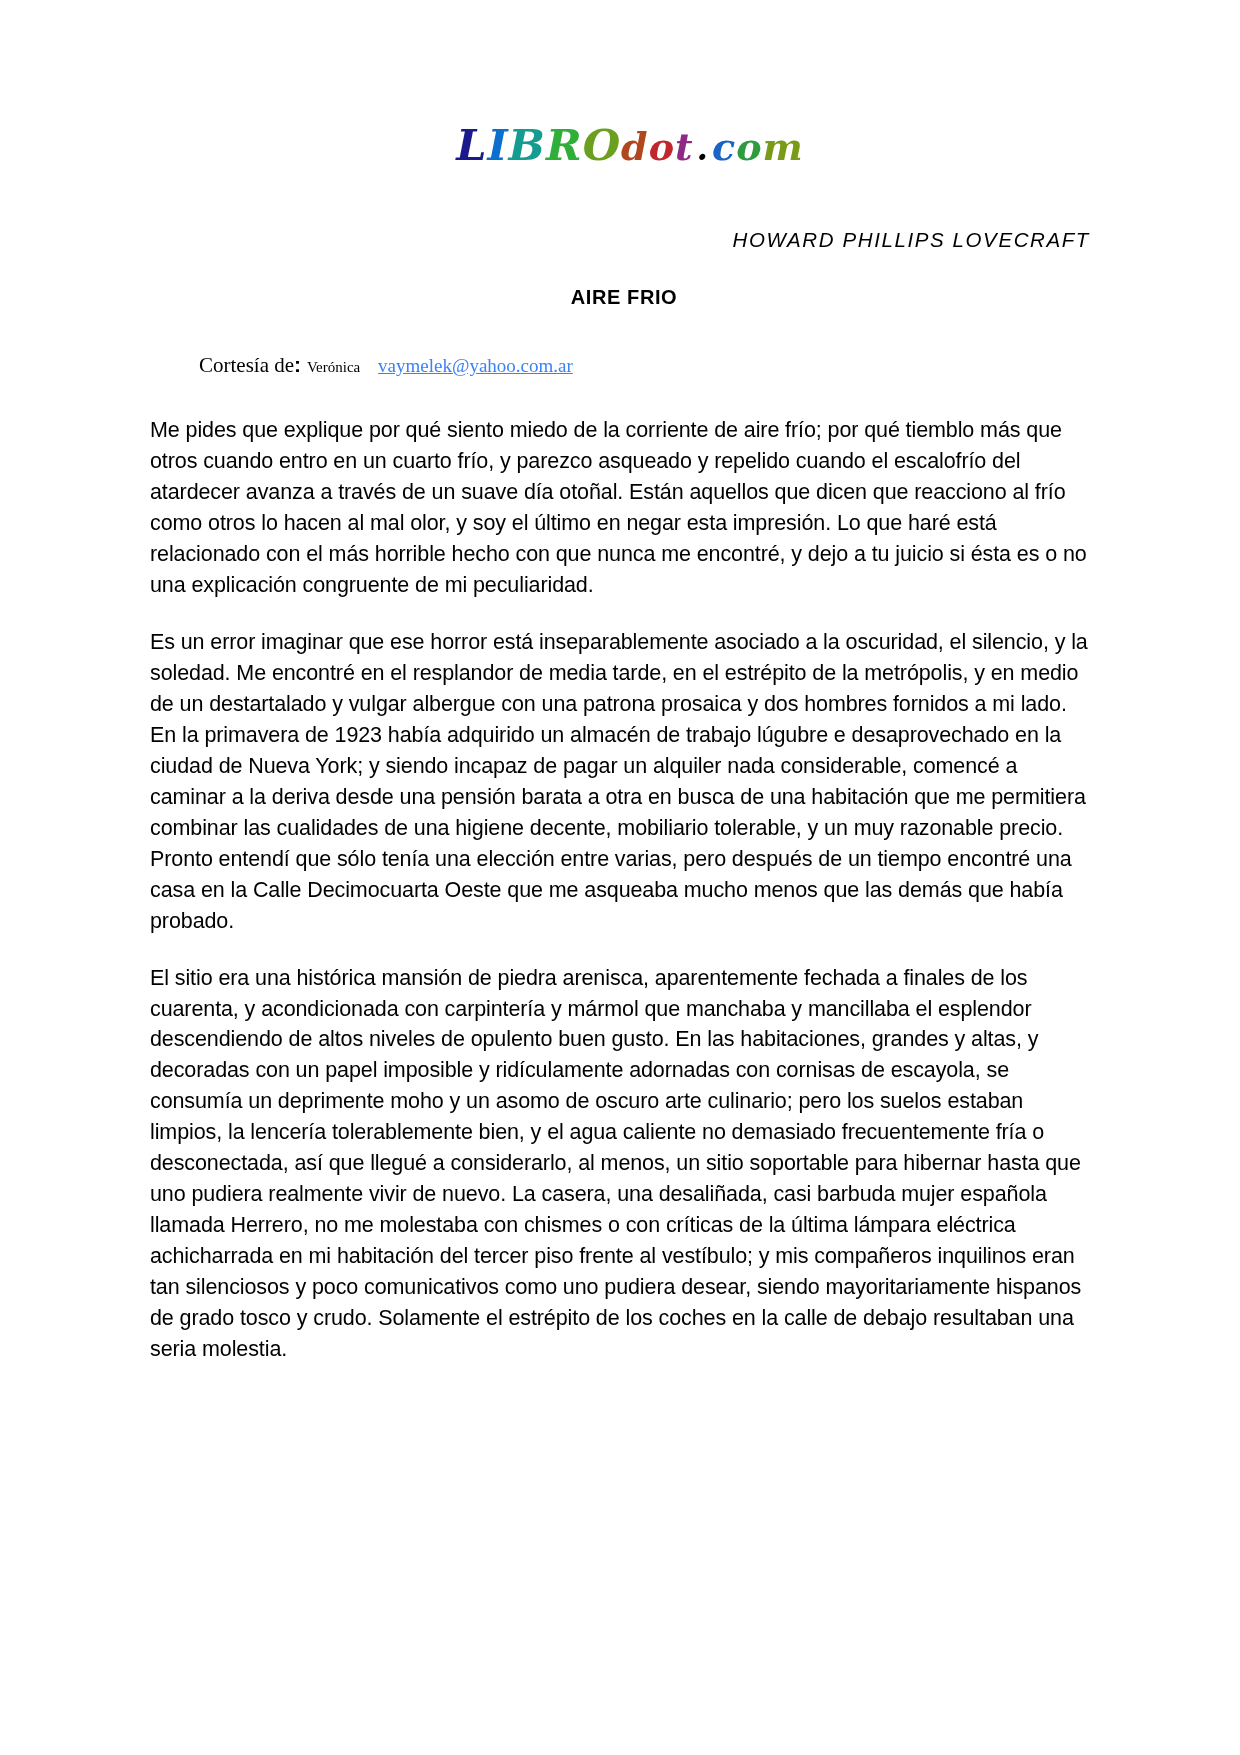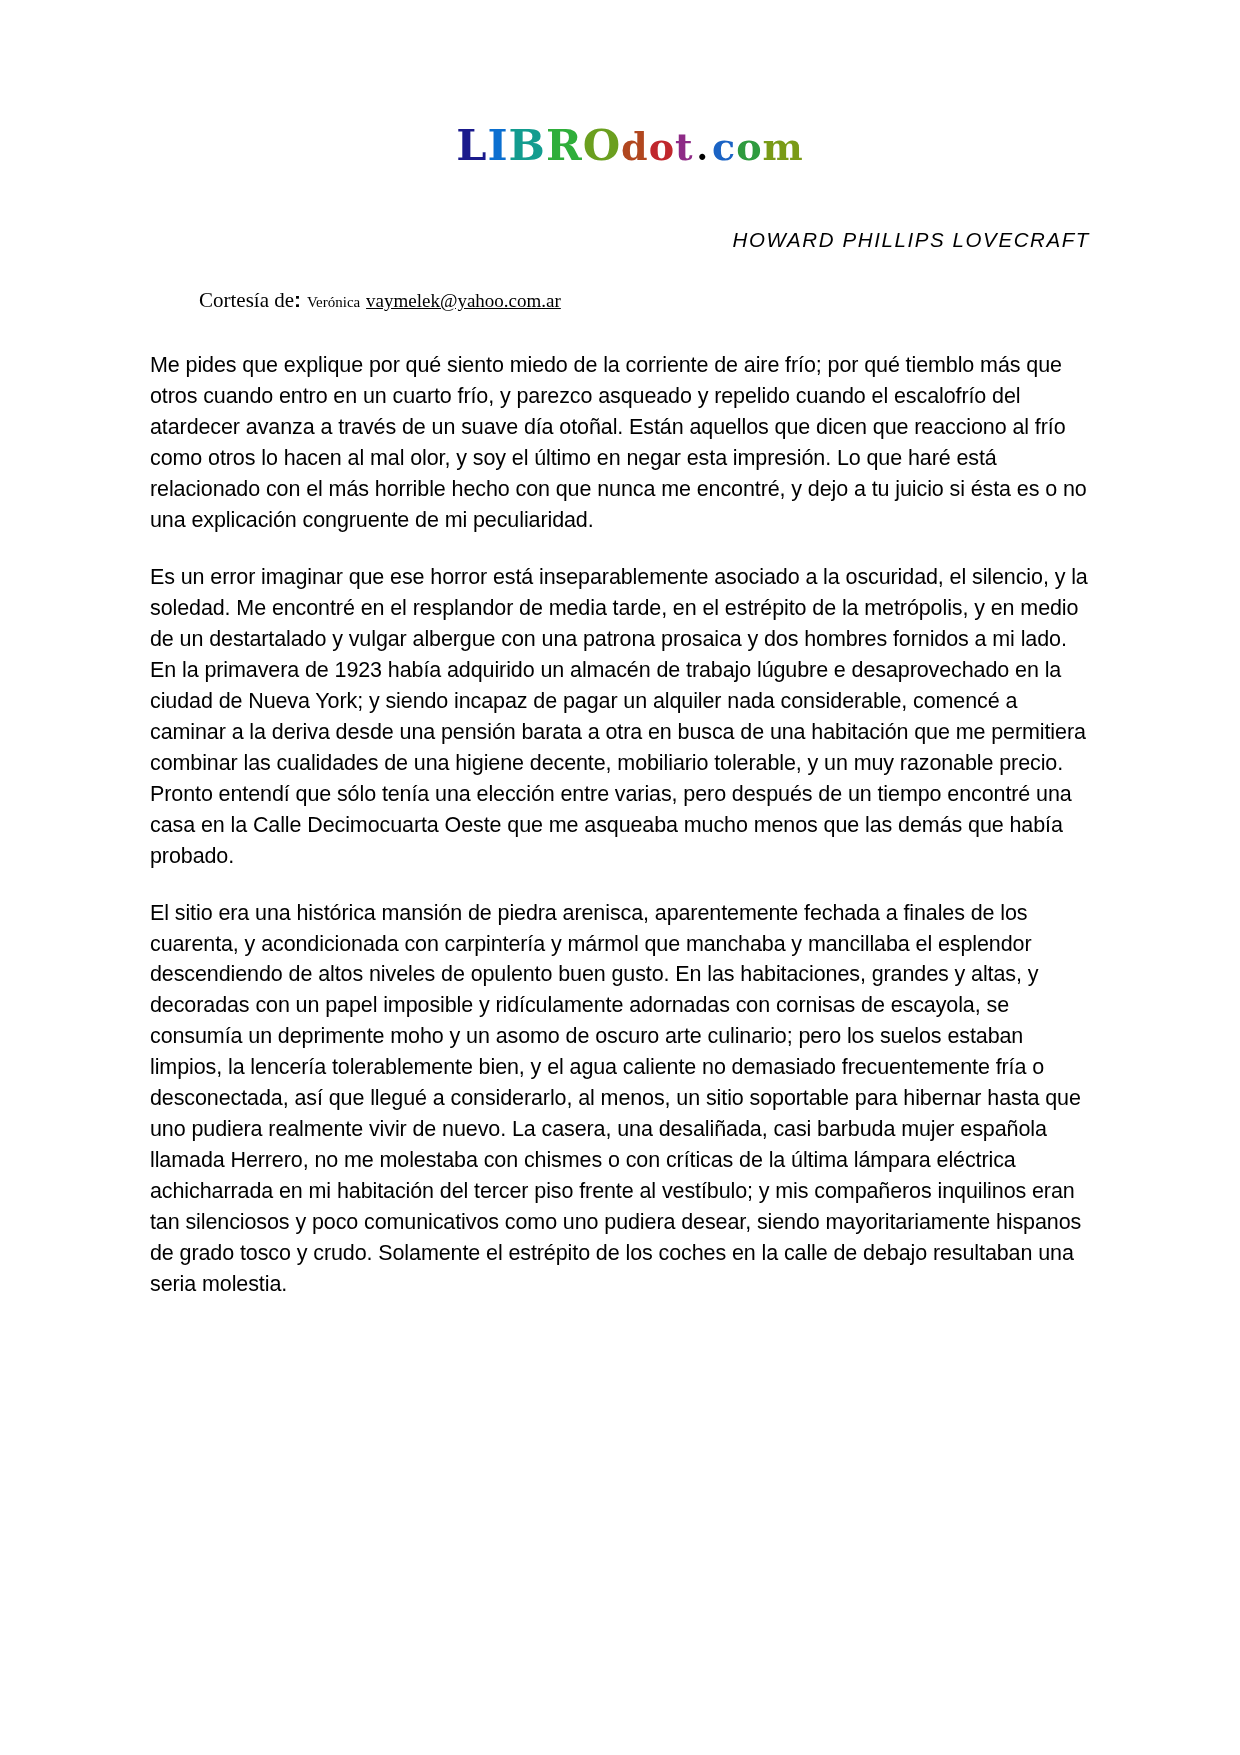--- a/index.html
+++ b/index.html
@@ -23,20 +23,21 @@
 
   
   .logo-wrap {
     text-align: center;
     margin: 0 0 58px 0;
     padding-left: 20px;
   }
   .logo {
     display: inline-block;
     font-family: "DejaVu Serif", serif;
+    font-style: italic;
     font-weight: bold;
     font-size: 43px;
     letter-spacing: 1px;
     white-space: nowrap;
     text-align: right;
   }
   .logo span { display: inline-block; }
   .logo .l1 { color: #1a1a8c; }
   .logo .l2 { color: #0b6fd0; }
   .logo .l3 { color: #139c8f; }
@@ -84,23 +85,24 @@
   .courtesy .c-colon {
     font-weight: bold;
   }
   .courtesy .c-name {
     font-family: "Liberation Serif", serif;
     font-size: 15px;
   }
   .courtesy .c-mail {
     font-family: "Liberation Serif", serif;
     font-size: 19px;
-    color: #000000;
+    color: #3b82f6;
     text-decoration: underline;
     cursor: pointer;
+    margin-left: 12px;
   }
 
   
   p.para {
     font-family: "Liberation Sans", sans-serif;
     font-size: 21.5px;
     line-height: 1.44;
     margin: 13px 0 26px 0;
     text-align: left;
     letter-spacing: -0.1px;
@@ -112,20 +114,21 @@
 <div class="page">
 
   <div class="logo-wrap">
     <div class="logo">
       <span class="l1">L</span><span class="l2">I</span><span class="l3">B</span><span class="l4">R</span><span class="l5">O</span><span class="l6">d</span><span class="l7">o</span><span class="l8">t</span><span class="l10">.</span><span class="l11">c</span><span class="l12">o</span><span class="l13">m</span>
     </div>
   </div>
 
   <div class="author">HOWARD PHILLIPS LOVECRAFT</div>
 
+  <div class="title">AIRE FRIO</div>
 
   <div class="courtesy">
     <span class="c-label">Cortesía de</span><span class="c-colon">:</span>
     <span class="c-name">Verónica</span>
     <span class="c-mail">vaymelek@yahoo.com.ar</span>
   </div>
 
   <p class="para">Me pides que explique por qué siento miedo de la corriente de aire frío; por qué tiemblo más que otros cuando entro en un cuarto frío, y parezco asqueado y repelido cuando el escalofrío del atardecer avanza a través de un suave día otoñal. Están aquellos que dicen que reacciono al frío como otros lo hacen al mal olor, y soy el último en negar esta impresión. Lo que haré está relacionado con el más horrible hecho con que nunca me encontré, y dejo a tu juicio si ésta es o no una explicación congruente de mi peculiaridad.</p>
   <p class="para">Es un error imaginar que ese horror está inseparablemente asociado a la oscuridad, el silencio, y la soledad. Me encontré en el resplandor de media tarde, en el estrépito de la metrópolis, y en medio de un destartalado y vulgar albergue con una patrona prosaica y dos hombres fornidos a mi lado. En la primavera de 1923 había adquirido un almacén de trabajo lúgubre e desaprovechado en la ciudad de Nueva York; y siendo incapaz de pagar un alquiler nada considerable, comencé a caminar a la deriva desde una pensión barata a otra en busca de una habitación que me permitiera combinar las cualidades de una higiene decente, mobiliario tolerable, y un muy razonable precio. Pronto entendí que sólo tenía una elección entre varias, pero después de un tiempo encontré una casa en la Calle Decimocuarta Oeste que me asqueaba mucho menos que las demás que había probado.</p>
   <p class="para">El sitio era una histórica mansión de piedra arenisca, aparentemente fechada a finales de los cuarenta, y acondicionada con carpintería y mármol que manchaba y mancillaba el esplendor descendiendo de altos niveles de opulento buen gusto. En las habitaciones, grandes y altas, y decoradas con un papel imposible y ridículamente adornadas con cornisas de escayola, se consumía un deprimente moho y un asomo de oscuro arte culinario; pero los suelos estaban limpios, la lencería tolerablemente bien, y el agua caliente no demasiado frecuentemente fría o desconectada, así que llegué a considerarlo, al menos, un sitio soportable para hibernar hasta que uno pudiera realmente vivir de nuevo. La casera, una desaliñada, casi barbuda mujer española llamada Herrero, no me molestaba con chismes o con críticas de la última lámpara eléctrica achicharrada en mi habitación del tercer piso frente al vestíbulo; y mis compañeros inquilinos eran tan silenciosos y poco comunicativos como uno pudiera desear, siendo mayoritariamente hispanos de grado tosco y crudo. Solamente el estrépito de los coches en la calle de debajo resultaban una seria molestia.</p>

